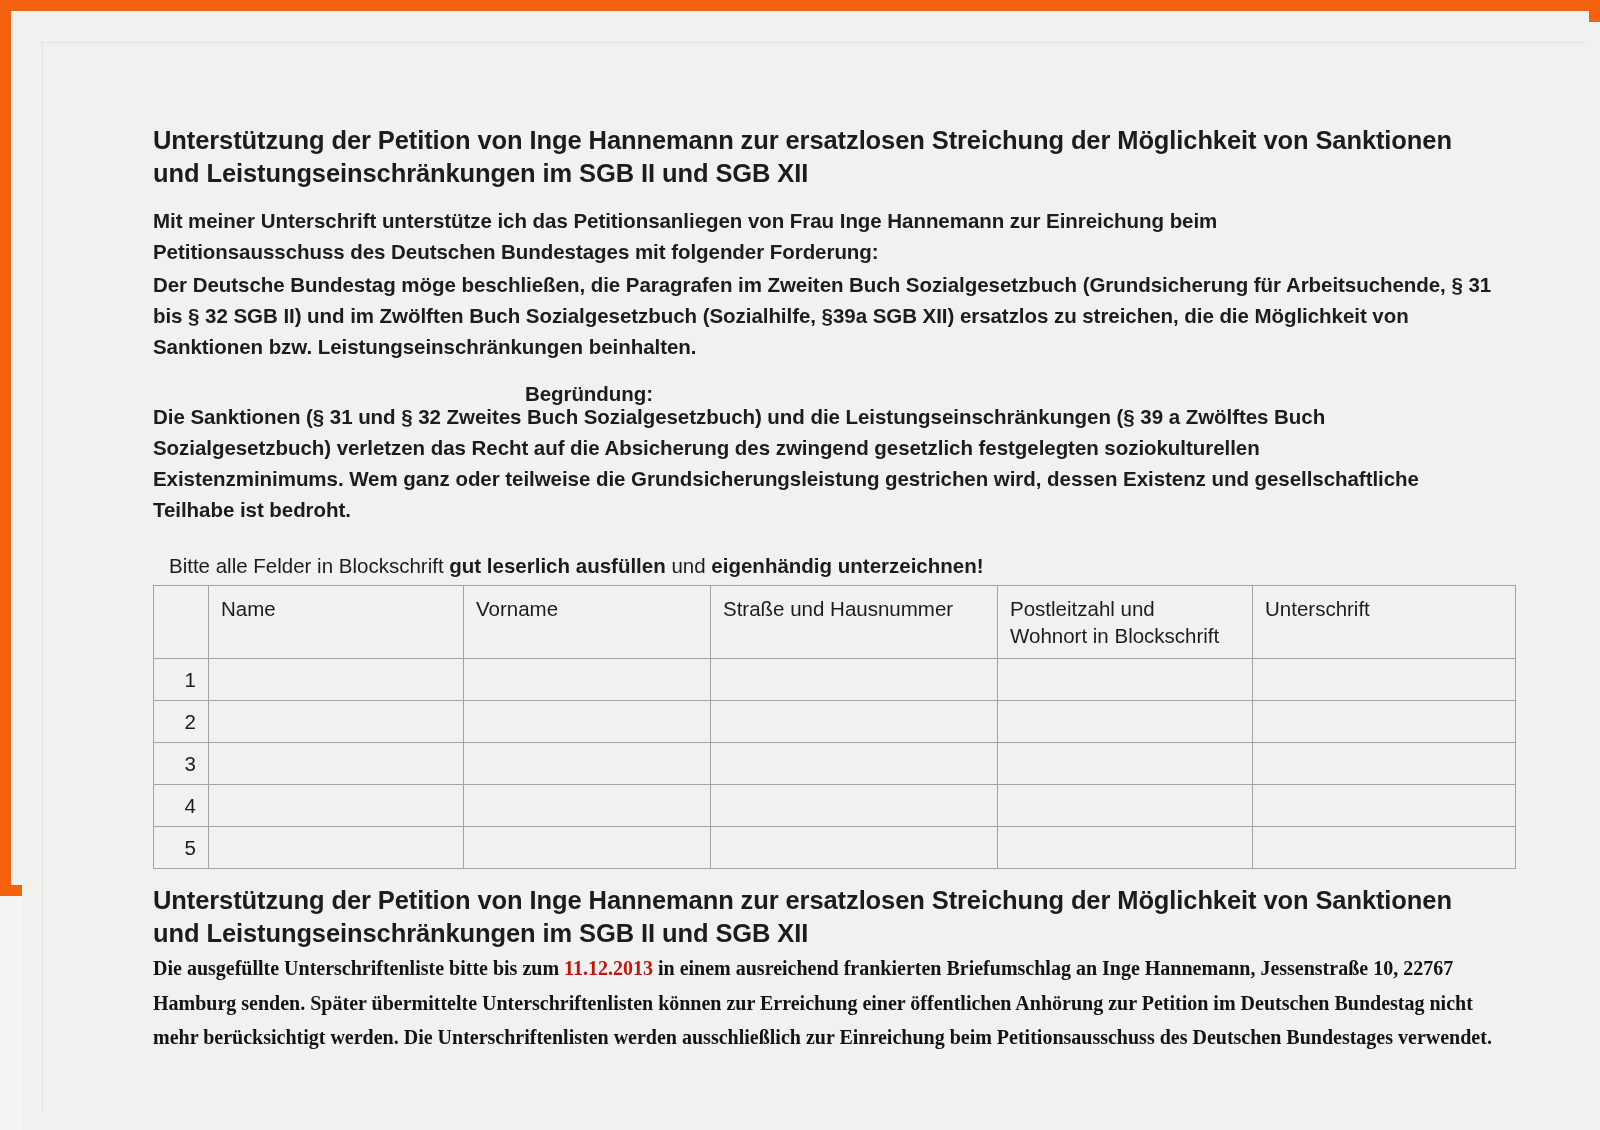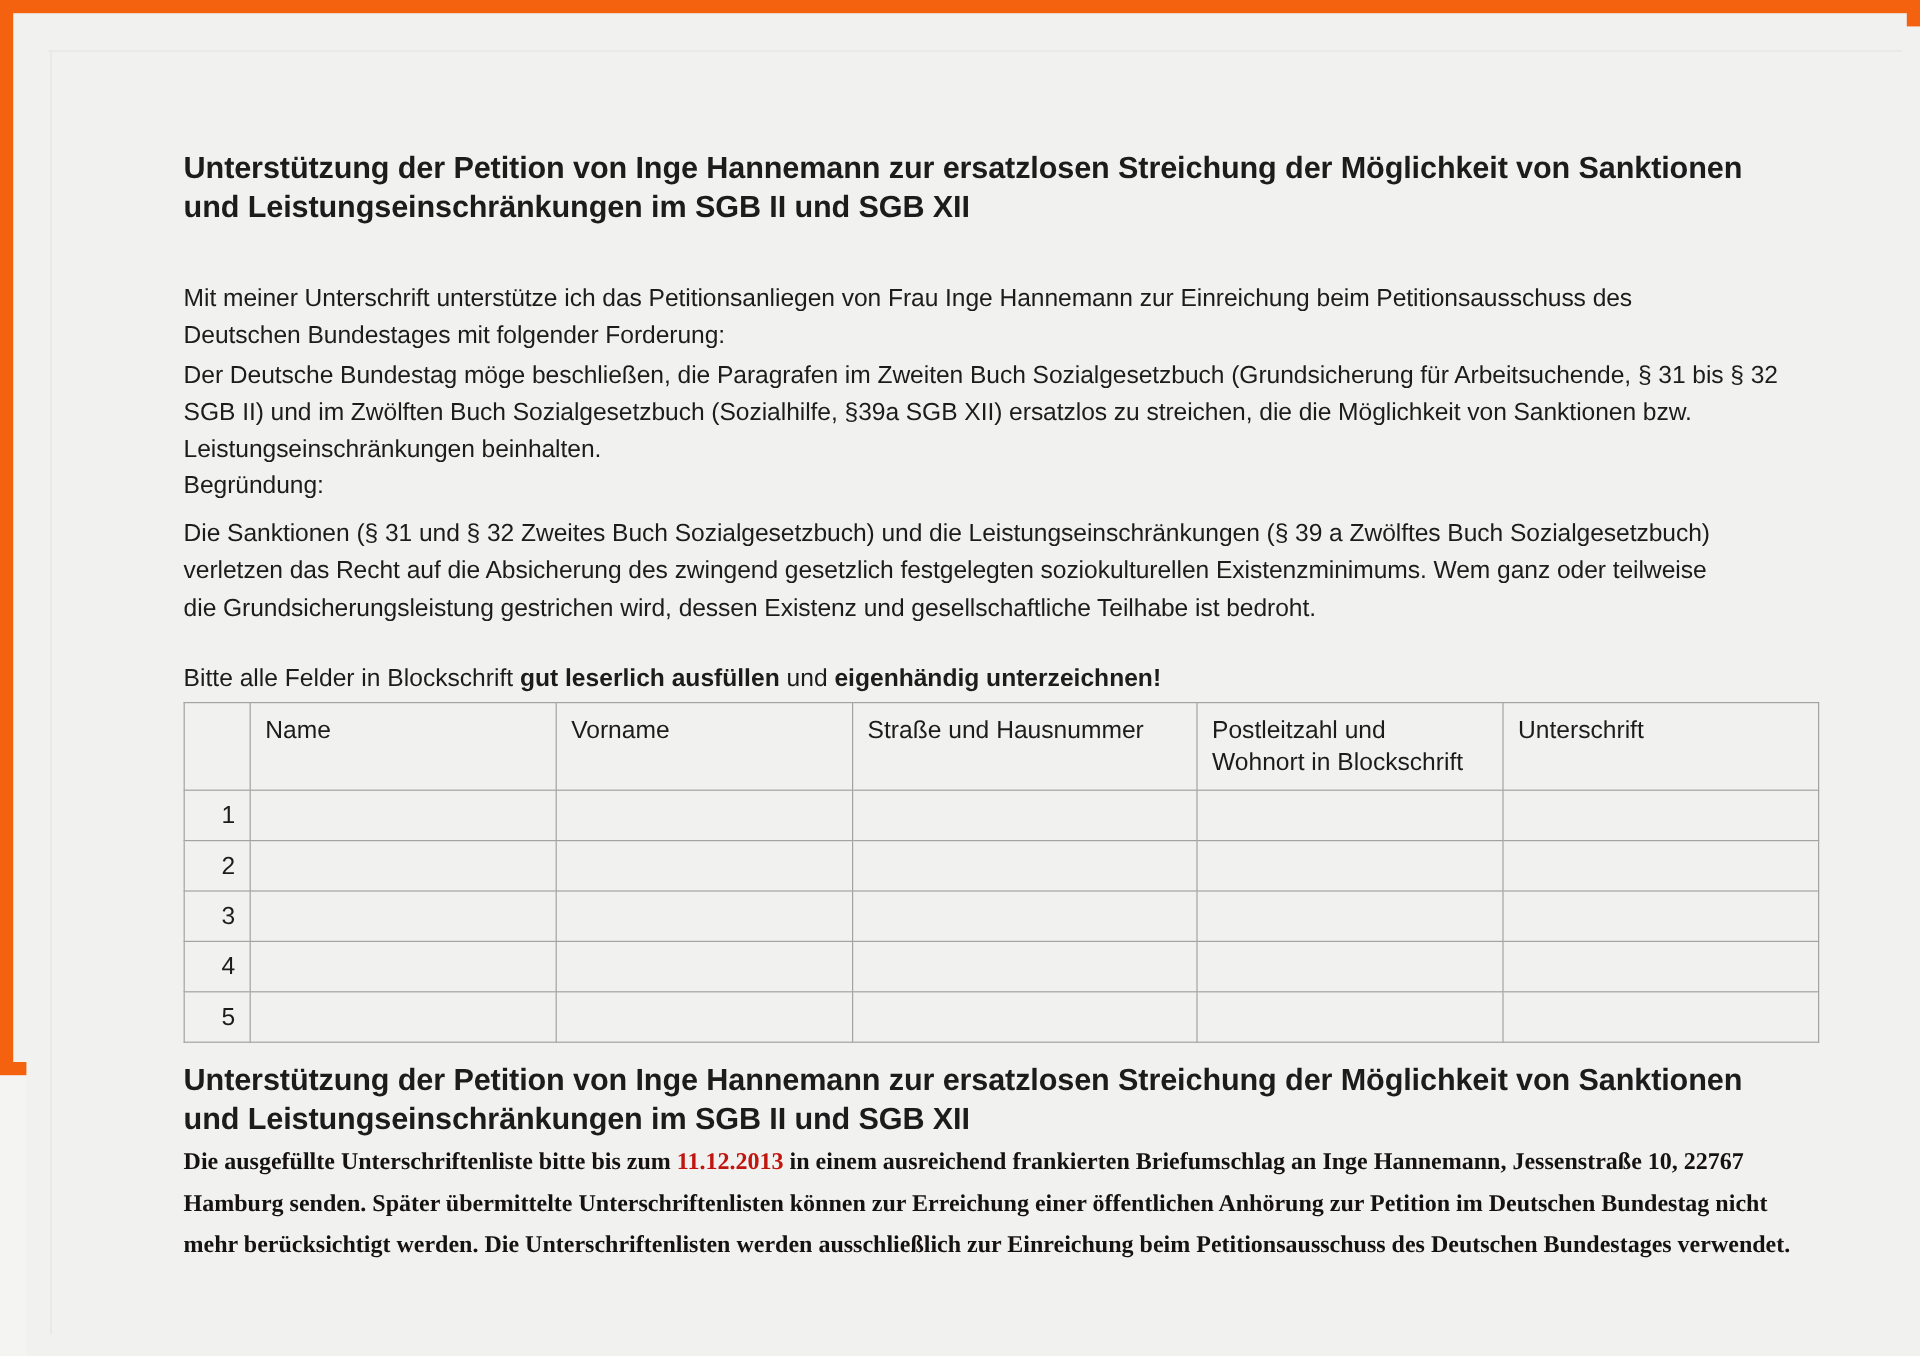--- a/index.html
+++ b/index.html
@@ -60,38 +60,38 @@
   
   .headline {
     font-size: 25.5px;
     font-weight: bold;
     line-height: 33px;
     color: #1c1c1c;
     letter-spacing: -0.1px;
   }
   .para {
     font-size: 20.5px;
-    font-weight: normal;
+    font-weight: bold;
     line-height: 31px;
     color: #1c1c1c;
     letter-spacing: -0.05px;
-    margin-top: 28px;
   }
   .note-line {
     font-size: 20.5px;
     font-weight: normal;
     line-height: 30px;
     color: #1c1c1c;
+    margin-left: 16px;
   }
   .note-line b { font-weight: bold; }
 
   #headline-top   { position: absolute; left: 11px;  top: 102px;  width: 1345px; }
   #intro-para     { position: absolute; left: 11px;  top: 183px;  width: 1250px; }
   #demand-para    { position: absolute; left: 11px;  top: 247px;  width: 1348px; }
-  #reason-label   { position: absolute; left: 11px;  top: 339px;  width: 500px; }
+  #reason-label   { position: absolute; left: 11px;  top: 356px;  width: 500px; text-align: right; }
   #reason-para    { position: absolute; left: 11px;  top: 379px;  width: 1300px; }
   #fill-note      { position: absolute; left: 11px;  top: 529px;  width: 1000px; }
 
   
   #sig-table-wrap {
     position: absolute;
     left: 11px;
     top: 563px;
     width: 1362px;
   }

